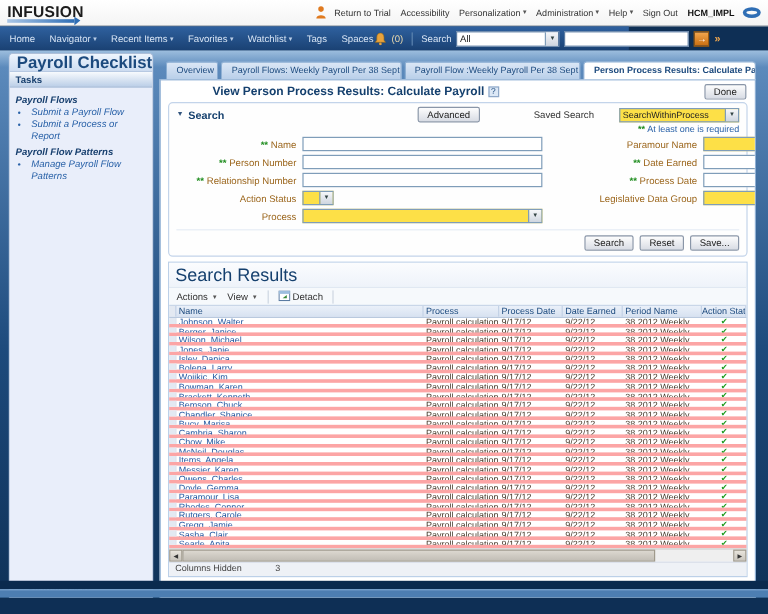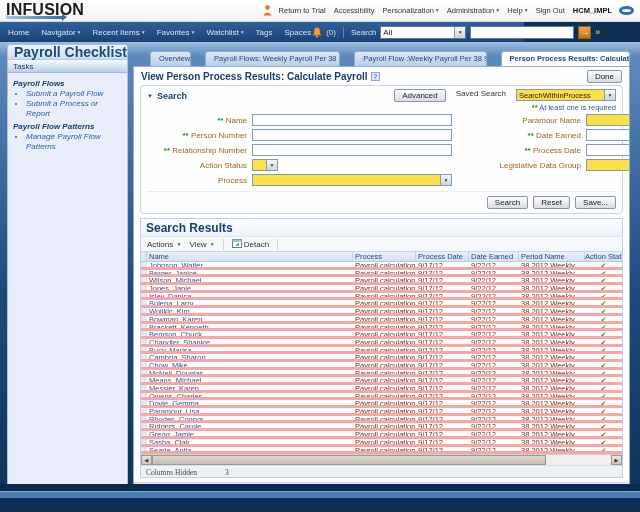--- a/index.html
+++ b/index.html
@@ -4,21 +4,21 @@
 <style>
   * { margin:0; padding:0; box-sizing:border-box; }
   html,body { width:640px; height:512px; overflow:hidden; }
   body { font-family:"Liberation Sans", sans-serif; background:#0e2f55; position:relative; }
 
   
   .topbar { position:absolute; left:0; top:0; width:640px; height:22px;
     background:linear-gradient(#ffffff,#f4f4f4); border-bottom:1px solid #d6d6d6;
     display:flex; align-items:center; padding:0 6px; }
   .logo { display:flex; flex-direction:column; line-height:11px; margin-top:2px; }
-  .logo-text { font-size:16px; font-weight:bold; color:#1b1b1b; letter-spacing:.2px; }
+  .logo-text { font-size:13px; font-weight:bold; color:#1b1b1b; letter-spacing:.2px; }
   .logo-swoosh { width:56px; height:3px; margin-top:1px; position:relative;
     background:linear-gradient(90deg,#aac6e6,#2f6eb5); }
   .logo-swoosh:after { content:""; position:absolute; right:-5px; top:-2px;
     border-left:5px solid #2f6eb5; border-top:3px solid transparent; border-bottom:4px solid transparent; }
   .top-links { margin-left:auto; display:flex; align-items:center; gap:7px; font-size:7.5px; color:#333; }
   .top-link { cursor:pointer; white-space:nowrap; }
   .caret { font-size:5px; color:#555; vertical-align:1px; margin-left:1px; }
   .username { font-weight:bold; font-size:7.5px; color:#111; }
   .ring-icon { width:15px; height:9px; border:3px solid #2f6eb5; border-radius:50%; display:inline-block; }
   .person-icon { width:9px; height:11px; display:inline-block; }
@@ -47,73 +47,73 @@
   .desktop { position:absolute; left:0; top:42px; right:0; bottom:14px;
     background:linear-gradient(180deg,#9dbede 0px,#5c8abc 14px,#1d4a7c 55%,#0f3258 100%); }
   .bottom-dark { position:absolute; left:0; right:0; bottom:7px; height:7px; background:#0a2a4e; }
   .bottom-light { position:absolute; left:0; right:0; bottom:0; height:7px; background:#4d7eb2; border-top:1px solid #7aa3cc; }
 
   
   .sidebar { position:absolute; left:7px; top:2px; width:121px; bottom:0;
     background:#e9eefa; border:1px solid #aebfd8; border-bottom:none; border-radius:4px 4px 0 0; overflow:hidden; }
   .sb-title { height:15px; line-height:15px; padding-left:6px; font-size:14px; font-weight:bold; color:#1c4a7e;
     background:linear-gradient(#eef5fd,#cdddf2); border-bottom:1px solid #b7c9e2; }
-  .sb-tasks { height:13px; line-height:13px; padding-left:5px; font-size:8px; font-weight:normal; color:#173f6e;
+  .sb-tasks { height:13px; line-height:13px; padding-left:5px; font-size:8px; font-weight:bold; color:#173f6e;
     background:linear-gradient(#f7fafd,#bccfe8); border-bottom:1px solid #9fb6d4; }
   .sb-body { padding:4px 3px; font-size:8px;font-style:italic; }
   .sb-group-title { font-weight:bold; color:#173f6e; margin:2px 0 1px 2px; }
   .sb-body ul { margin:0 0 3px 0; padding-left:15px; }
   .sb-body li { color:#2a62a8; line-height:10px; cursor:pointer; }
   .sb-footer { position:absolute; left:0; right:0; bottom:0; height:14px;
     background:linear-gradient(#eef3fb,#cddcef); border-top:1px solid #9fb6d4;
     display:flex; align-items:center; gap:3px; padding-left:3px;
     font-size:8px; font-weight:bold; color:#173f6e; }
   .expand-box { width:9px; height:9px; border:1px solid #8fa4c0; background:#e4ebf6;
     font-size:7px; line-height:7px; text-align:center; color:#33557e; }
 
   
   .main { position:absolute; left:133px; top:2px; right:10px; bottom:0; }
   .tabstrip { height:22px; display:flex; align-items:flex-end; padding-left:5px; gap:2px; }
   .tab { font-size:7.5px; color:#1c4a7e; padding:2px 8px 3px; white-space:nowrap; cursor:pointer;
     background:linear-gradient(#dbe7f6,#b9cfe9); border:1px solid #8fb0d4; border-bottom:none;
-    border-radius:3px 3px 0 0; overflow:hidden;margin-left:12px; }
+    border-radius:3px 3px 0 0; overflow:hidden; }
   .tab.active { background:#fff; font-weight:bold; position:relative; z-index:2; }
   .panel { position:absolute; left:0; right:0; top:22px; bottom:0; background:#fff;
     border:1px solid #8fb0d4; border-bottom:none; display:flex; flex-direction:column; overflow:hidden; }
 
-  .titlebar { height:18px; display:flex; align-items:center; padding:0 7px; flex:0 0 auto; }
+  .titlebar { height:18px; display:flex; align-items:center; padding:0 7px; flex:0 0 auto;margin-left:36px; }
   .page-title { font-size:10px; font-weight:bold; color:#15406e; white-space:nowrap; }
   .help-box { width:9px; height:9px; margin-left:3px; border:1px solid #8fa8c8; background:#dce8f6;
     font-size:7px; line-height:8px; text-align:center; color:#1c4a7e; cursor:pointer; }
   .btn { font-size:8px; color:#222; background:linear-gradient(#fdfdfd,#d8dce4); border:1px solid #8a96a8;
     border-radius:2px; padding:1px 7px; cursor:pointer; white-space:nowrap; }
   .done-btn { margin-left:auto; }
 
   
   .searchbox { margin:0 6px; border:1px solid #c3d4ea; border-radius:4px; background:#fefefe;
     padding:2px 6px 4px; flex:0 0 auto; }
   .search-head { display:flex; align-items:center; height:15px; gap:4px; }
   .collapse-caret { font-size:6px; color:#33557e; }
   .search-title { font-size:9px; font-weight:bold; color:#15406e; }
-  .search-head-right { margin-left:auto; display:flex; gap:10px; }
-  .saved-label { font-size:8px; color:#333; }
+  .search-head-right { margin-left:auto; display:flex; align-items:center; gap:21px; }
+  .saved-label { font-size:8px; color:#333;margin-left:24px; }
   .fakeselect { height:12px; background:#fde047; border:1px solid #7f9db9; display:flex; align-items:center; font-size:7.5px; color:#222; }
   .fakeselect .sel-text { flex:1; padding:0 2px; overflow:hidden; white-space:nowrap; }
   .req-note { text-align:right; font-size:7.5px; color:#2a62a8; height:10px; line-height:10px; }
   .req { color:#1d8c1d; font-weight:bold; }
   .form-grid { display:grid; grid-template-columns:100px 208px 116px 1fr; column-gap:5px; row-gap:3px;
     align-items:center; font-size:8px; margin-top:1px; }
   .flabel { text-align:right; color:#9c671e; white-space:nowrap; }
   .txt { height:12px; border:1px solid #7f9db9; background:#fff; width:200px; }
   .widget { display:flex; align-items:center; gap:2px; }
   .btnrow { display:flex; justify-content:flex-end; gap:5px; margin-top:5px; border-top:1px solid #e7edf6; padding-top:4px; }
 
   
   .resultsbox { margin:4px 6px 0; border:1px solid #bcd0e8; background:#fff; flex:0 0 auto; }
-  .res-head { font-size:12px; font-weight:bold; color:#15406e; padding:2px 5px 1px;
+  .res-head { font-size:15px; font-weight:normal; color:#15406e; padding:2px 5px 1px;
     background:linear-gradient(#fbfcfe,#eef3fa); }
   .toolbar { display:flex; align-items:center; height:16px; padding:0 6px; gap:8px;
     border-top:1px solid #e0e8f2; border-bottom:1px solid #c9d6e8; background:#f6f9fc; font-size:8px; color:#333; }
   .tool-item { cursor:pointer; white-space:nowrap; }
   .tool-sep { width:1px; height:11px; background:#cdd6e2; }
   .detach-icon { width:10px; height:9px; display:inline-block; vertical-align:-1px; margin-right:2px; }
 
   .grid-table { width:100%; }
   .thead { display:flex; height:10px; background:linear-gradient(#eaf0f9,#d7e2f1);
     border-bottom:1px solid #b9c9de; font-size:7.5px; color:#1c4a7e; overflow:hidden; }
@@ -131,22 +131,22 @@
   .trow .c-sel { border-right:1px solid #dfe5ee; }
   .name-link { color:#2257a0; cursor:pointer; }
   .dimtext { color:#46392a; }
   .check { color:#1f9c1f; font-size:7px; line-height:7.5px; }
 
   .hscroll { height:11px; display:flex; background:#efefef; border-top:1px solid #d0d0d0; align-items:stretch; }
   .sb-btn { width:11px; background:linear-gradient(#e8e4dc,#c9c5bd); border:1px solid #a09a8c;
     font-size:5px; color:#333; display:flex; align-items:center; justify-content:center; cursor:pointer; }
   .sb-thumb { width:82%; background:linear-gradient(#dcd8d0,#c2beb6); border:1px solid #a09a8c; cursor:grab; }
   .sb-track { flex:1; }
-  .statusbar { height:12px; background:#eef1f6; border-top:1px solid #d7dde8; display:flex; align-items:flex-end;
-    gap:28px; padding-left:5px; font-size:7.5px; color:#444;font-family:Liberation Serif, serif; }
+  .statusbar { height:12px; background:#eef1f6; border-top:1px solid #d7dde8; display:flex; align-items:flex-start;
+    gap:28px; padding-left:5px; font-size:7.5px; color:#444; }
 
   .filler { flex:1; background:#e2eaf6; border-top:1px solid #cfd9ea; margin-top:4px; }
 </style>
 </head>
 <body>
 
 <div class="topbar">
   <div class="logo">
     <span class="logo-text">INFUSION</span>
     <span class="logo-swoosh"></span>
@@ -502,21 +502,21 @@
                 <span class="cell c-name name-link">McNeil, Douglas</span>
                 <span class="cell c-proc dimtext">Payroll calculation</span>
                 <span class="cell c-pdate dimtext">9/17/12</span>
                 <span class="cell c-dearn dimtext">9/22/12</span>
                 <span class="cell c-period dimtext">38 2012 Weekly</span>
                 <span class="cell c-status check">✔</span>
               </div>
 
               <div class="trow">
                 <span class="cell c-sel"></span>
-                <span class="cell c-name name-link">Means, Michael</span>
+                <span class="cell c-name name-link">Items, Angela</span>
                 <span class="cell c-proc dimtext">Payroll calculation</span>
                 <span class="cell c-pdate dimtext">9/17/12</span>
                 <span class="cell c-dearn dimtext">9/22/12</span>
                 <span class="cell c-period dimtext">38 2012 Weekly</span>
                 <span class="cell c-status check">✔</span>
               </div>
 
               <div class="trow">
                 <span class="cell c-sel"></span>
                 <span class="cell c-name name-link">Messier, Karen</span>

